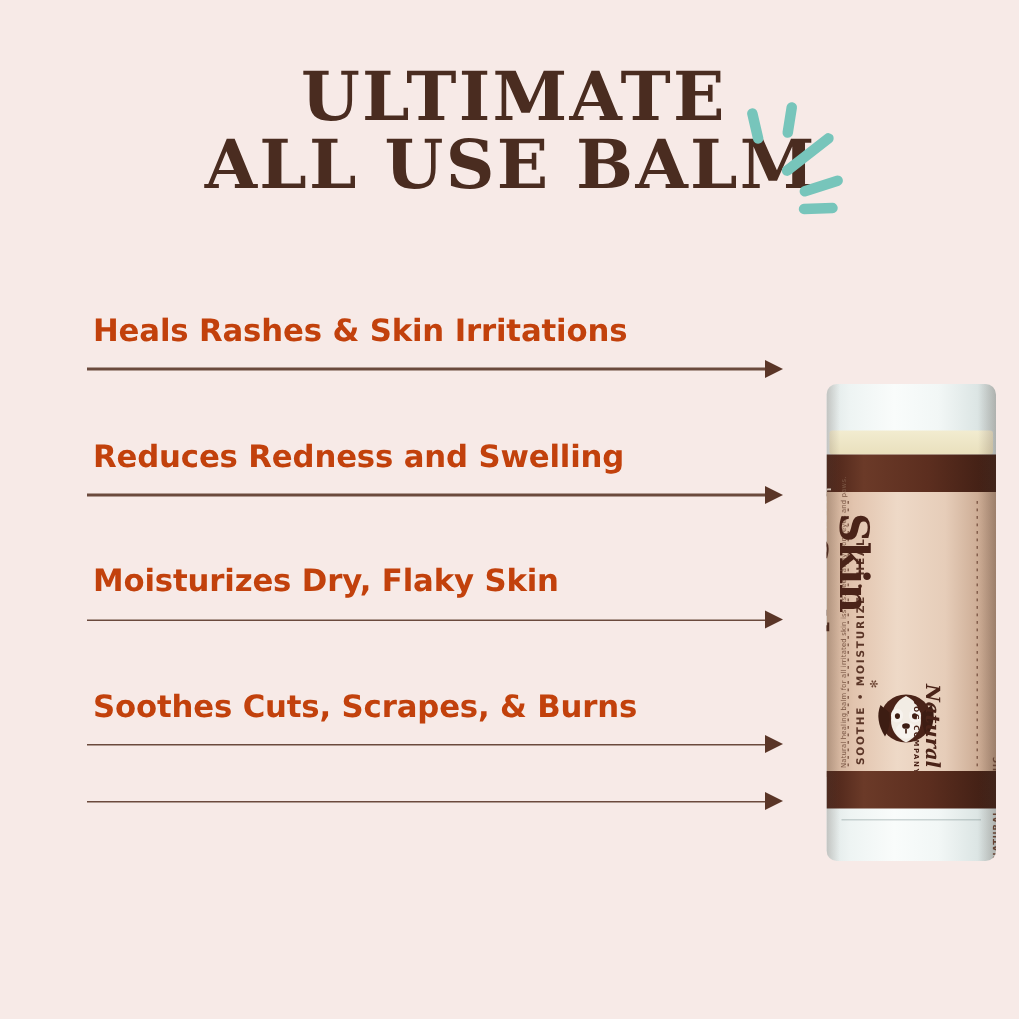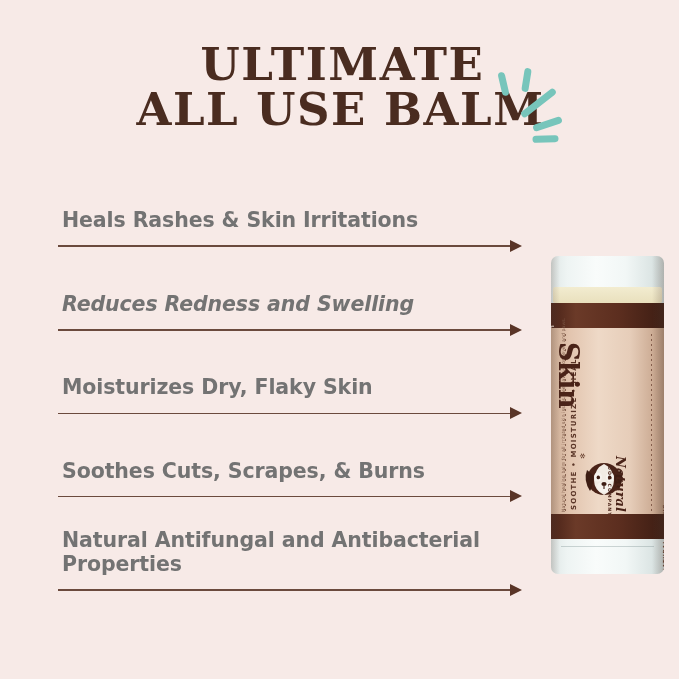--- a/index.html
+++ b/index.html
@@ -74,21 +74,21 @@
     top: 208px;
     width: 470px;
   }
   .benefit {
     position: relative;
   }
   .benefit-text {
     font-family: "DejaVu Sans", sans-serif;
     font-weight: bold;
     font-size: 20.5px;
-    color: #737373;
+    color: #c2410c;
     line-height: 1.18;
     letter-spacing: -0.1px;
     padding-left: 4px;
     white-space: pre-line;
   }
   .arrow {
     position: relative;
     height: 14px;
     margin-top: 7px;
   }
@@ -105,21 +105,21 @@
     left: 452px;
     top: 0.5px;
     width: 0;
     height: 0;
     border-top: 6.5px solid transparent;
     border-bottom: 6.5px solid transparent;
     border-left: 12px solid #5a3527;
   }
 
   .b1 { margin-top: 0; }
-  .b2 { margin-top: 39px; font-style: italic; }
+  .b2 { margin-top: 39px; }
   .b3 { margin-top: 38px; }
   .b4 { margin-top: 38px; }
   .b5 { margin-top: 24px; }
 
   
   .tube {
     position: absolute;
     left: 551px;
     top: 256px;
     width: 113px;
@@ -385,22 +385,20 @@
 
     <div class="benefit b3">
       <div class="benefit-text">Soothes Cuts, Scrapes, &amp; Burns</div>
       <div class="arrow">
         <span class="shaft"></span>
           <span class="head"></span>
       </div>
     </div>
 
     <div class="benefit b5">
-      <div class="benefit-text">Natural Antifungal and Antibacterial
-Properties</div>
       <div class="arrow">
         <span class="shaft"></span>
           <span class="head"></span>
       </div>
     </div>
 
   </div>
 
   <div class="tube">
     <div class="tube-body">

